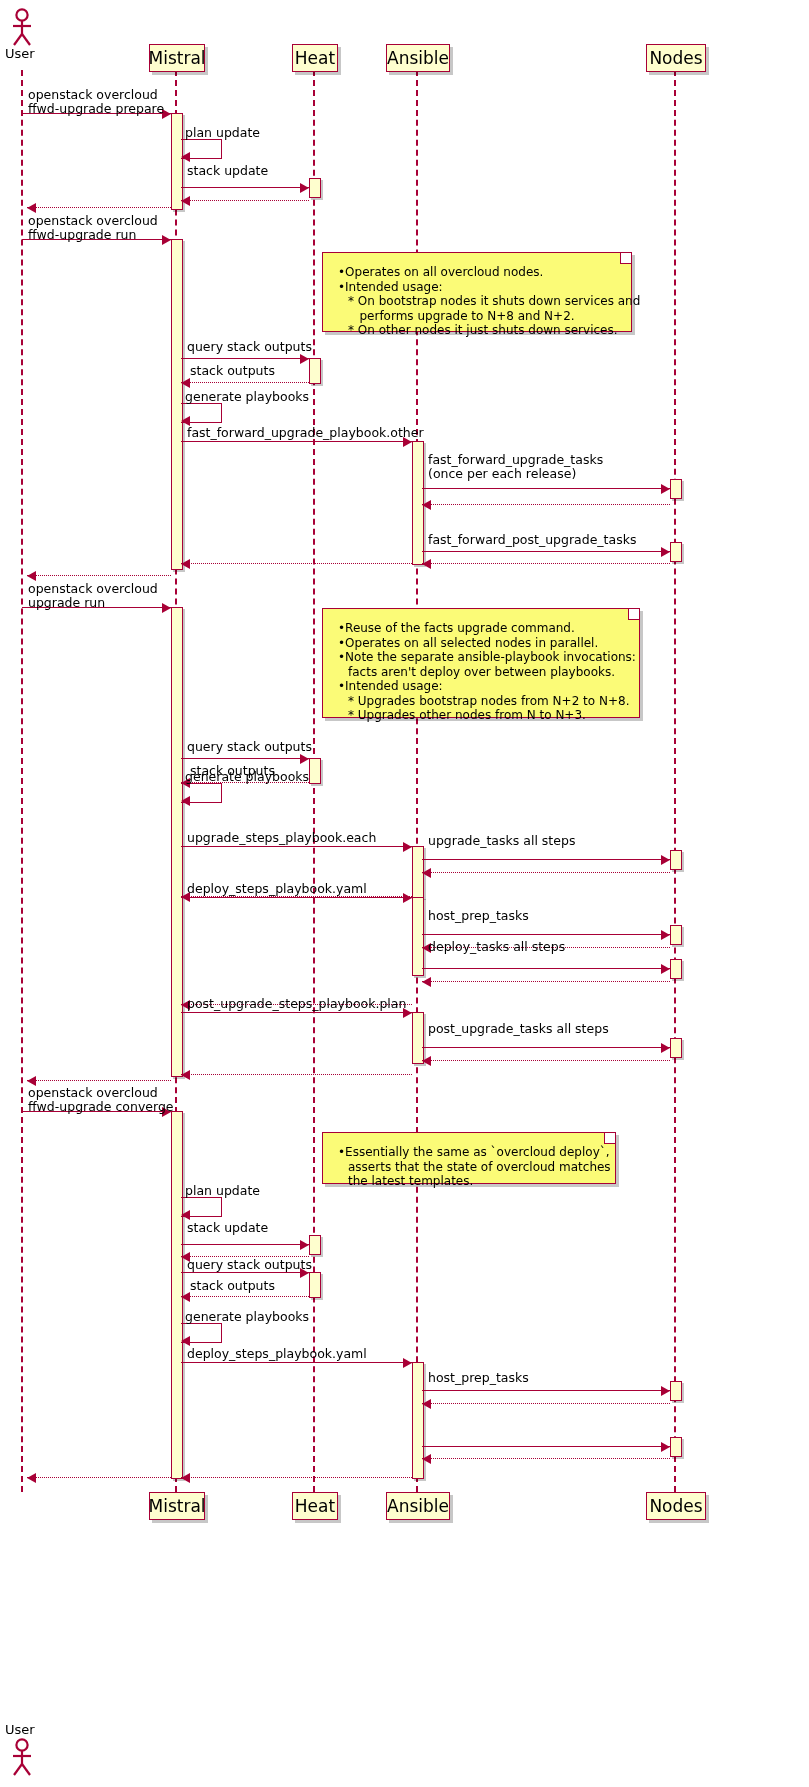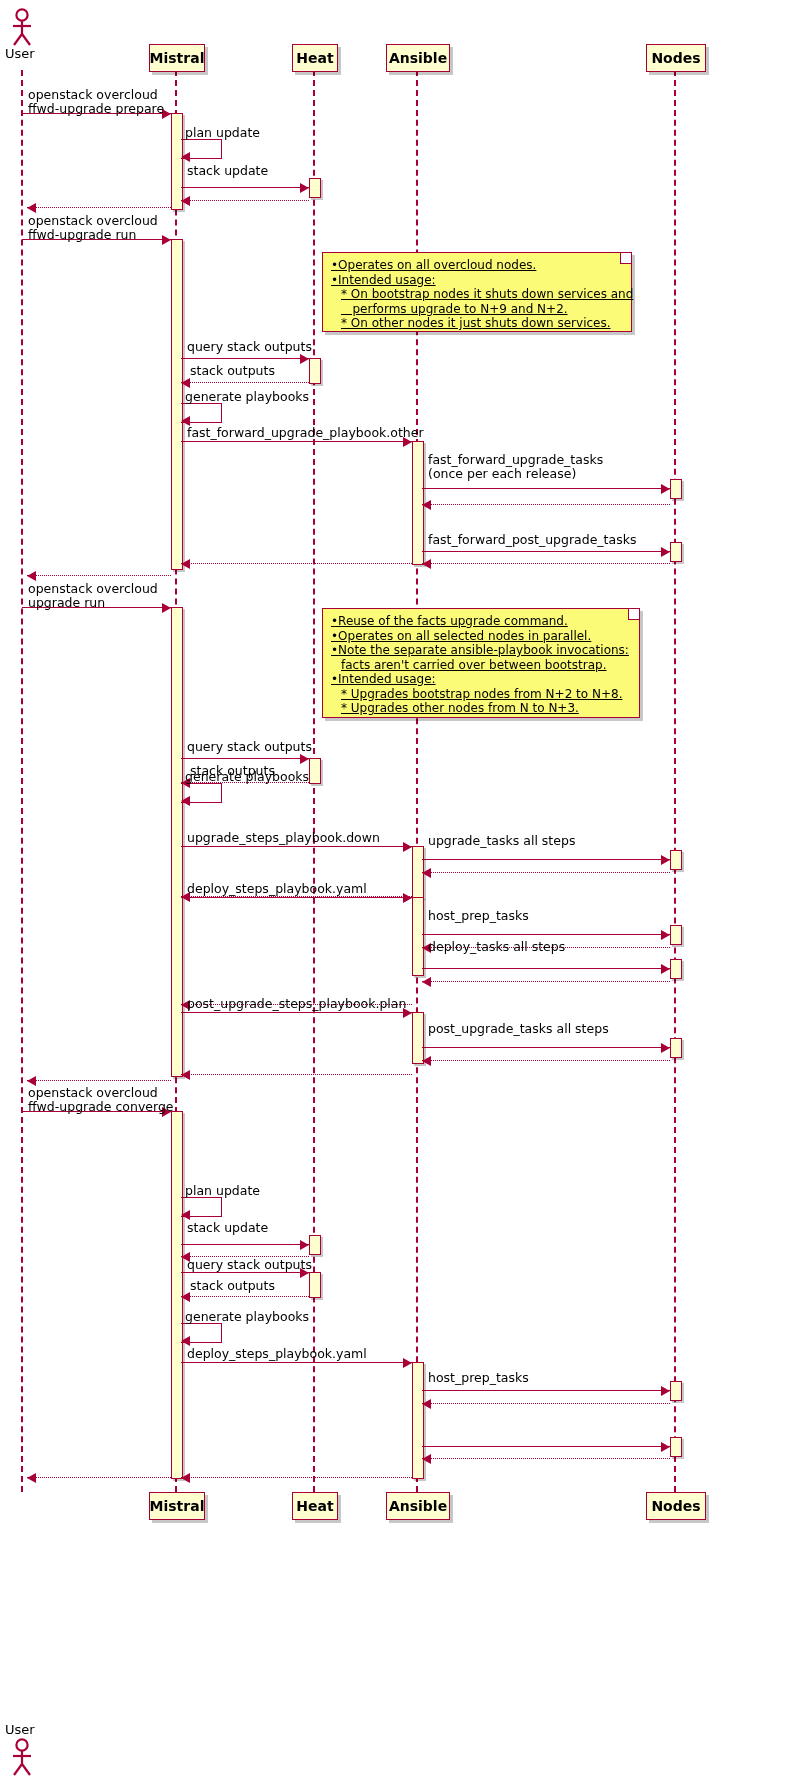--- a/index.html
+++ b/index.html
@@ -5,21 +5,21 @@
   html,body{margin:0;padding:0;background:#fff;}
   body{font-family:"DejaVu Sans","Liberation Sans",sans-serif;}
   #canvas{position:relative;width:809px;height:1787px;background:#fff;overflow:hidden;}
 
   
   .lifeline{position:absolute;width:0;border-left:2px dashed #A80036;}
   
   .pbox{position:absolute;background:#FEFECE;border:1.5px solid #A80036;
         box-shadow:3px 3px 0 0 rgba(0,0,0,.22);
         display:flex;align-items:center;justify-content:center;
-        font-size:14px;color:#000;white-space:nowrap;font-weight:bold;}
+        font-size:17px;color:#000;white-space:nowrap;}
   
   .actor{position:absolute;}
   .actor svg{display:block;}
   .actor-label{position:absolute;font-size:13px;color:#000;white-space:nowrap;}
   
   .act{position:absolute;background:#FEFECE;border:1.5px solid #A80036;
        box-shadow:2px 2px 0 0 rgba(0,0,0,.22);}
   
   .ln{position:absolute;height:0;border-top:1.5px solid #A80036;}
   .ln.dot{border-top:1.5px dotted #A80036;}
@@ -31,21 +31,21 @@
   .self{position:absolute;border:1.5px solid #A80036;border-left:none;background:transparent;}
   
   .msg{position:absolute;font-size:12.5px;color:#000;white-space:pre;line-height:14px;}
   
   .note{position:absolute;background:#FBFB77;border:1.5px solid #A80036;
         box-shadow:3px 3px 0 0 rgba(0,0,0,.22);
         font-size:12px;line-height:14.5px;color:#000;padding:5px 8px 5px 8px;
         box-sizing:border-box;}
   .note .fold{position:absolute;top:0;right:0;width:10px;height:10px;
         background:#fff;border-left:1.5px solid #A80036;border-bottom:1.5px solid #A80036;}
-  .note ul{margin:0;padding:0;list-style:none;text-decoration:underline;}
+  .note ul{margin:7px;padding:0;list-style:none;}
   .note li{white-space:pre;}
   .note li.b::before{content:"\2022 ";}
   .note li.i{padding-left:10px;}
 </style>
 </head>
 <body>
 
 <div id="canvas">
     <div class="lifeline" style="left:21px;top:70px;height:1422px;"></div>
     <div class="lifeline" style="left:175px;top:70px;height:1422px;"></div>
@@ -150,21 +150,21 @@
     <div class="msg" style="left:28px;top:582px;">openstack overcloud
 upgrade run</div>
     <div class="ln" style="left:181px;top:758px;width:128px;"></div>
     <div class="head r" style="left:300px;top:753.5px;"></div>
     <div class="msg" style="left:187px;top:740px;">query stack outputs</div>
     <div class="ln dot" style="left:181px;top:782px;width:128px;"></div>
     <div class="head l" style="left:181px;top:777.5px;"></div>
     <div class="msg" style="left:190px;top:764px;">stack outputs</div>
     <div class="ln" style="left:181px;top:846px;width:231px;"></div>
     <div class="head r" style="left:403px;top:841.5px;"></div>
-    <div class="msg" style="left:187px;top:831px;">upgrade_steps_playbook.down</div>
+    <div class="msg" style="left:187px;top:831px;">upgrade_steps_playbook.each</div>
     <div class="ln" style="left:422px;top:859px;width:248px;"></div>
     <div class="head r" style="left:661px;top:854.5px;"></div>
     <div class="msg" style="left:428px;top:834px;">upgrade_tasks all steps</div>
     <div class="ln dot" style="left:422px;top:872px;width:248px;"></div>
     <div class="head l" style="left:422px;top:867.5px;"></div>
     <div class="ln dot" style="left:181px;top:896px;width:231px;"></div>
     <div class="head l" style="left:181px;top:891.5px;"></div>
     <div class="ln" style="left:181px;top:897px;width:231px;"></div>
     <div class="head r" style="left:403px;top:892.5px;"></div>
     <div class="msg" style="left:187px;top:882px;">deploy_steps_playbook.yaml</div>
@@ -237,29 +237,37 @@
     <div class="msg" style="left:185px;top:1184px;">plan update</div>
     <div class="self" style="left:181px;top:1323px;width:40px;height:18px;"></div>
     <div class="head l" style="left:181px;top:1336px;"></div>
     <div class="msg" style="left:185px;top:1310px;">generate playbooks</div>
     <div class="note" style="left:322px;top:252px;width:310px;height:80px;">
       <div class="fold"></div>
       <ul>
         <li class="b">Operates on all overcloud nodes.</li>
         <li class="b">Intended usage:</li>
         <li class="i">* On bootstrap nodes it shuts down services and</li>
-        <li class="i">   performs upgrade to N+9 and N+2.</li>
+        <li class="i">   performs upgrade to N+8 and N+2.</li>
         <li class="i">* On other nodes it just shuts down services.</li>
       </ul>
     </div>
     <div class="note" style="left:322px;top:608px;width:318px;height:110px;">
       <div class="fold"></div>
       <ul>
         <li class="b">Reuse of the facts upgrade command.</li>
         <li class="b">Operates on all selected nodes in parallel.</li>
         <li class="b">Note the separate ansible-playbook invocations:</li>
-        <li class="i">facts aren't carried over between bootstrap.</li>
+        <li class="i">facts aren't deploy over between playbooks.</li>
         <li class="b">Intended usage:</li>
         <li class="i">* Upgrades bootstrap nodes from N+2 to N+8.</li>
         <li class="i">* Upgrades other nodes from N to N+3.</li>
       </ul>
     </div>
+    <div class="note" style="left:322px;top:1132px;width:294px;height:52px;">
+      <div class="fold"></div>
+      <ul>
+        <li class="b">Essentially the same as `overcloud deploy`,</li>
+        <li class="i">asserts that the state of overcloud matches</li>
+        <li class="i">the latest templates.</li>
+      </ul>
+    </div>
   </div>
 
 </body></html>

